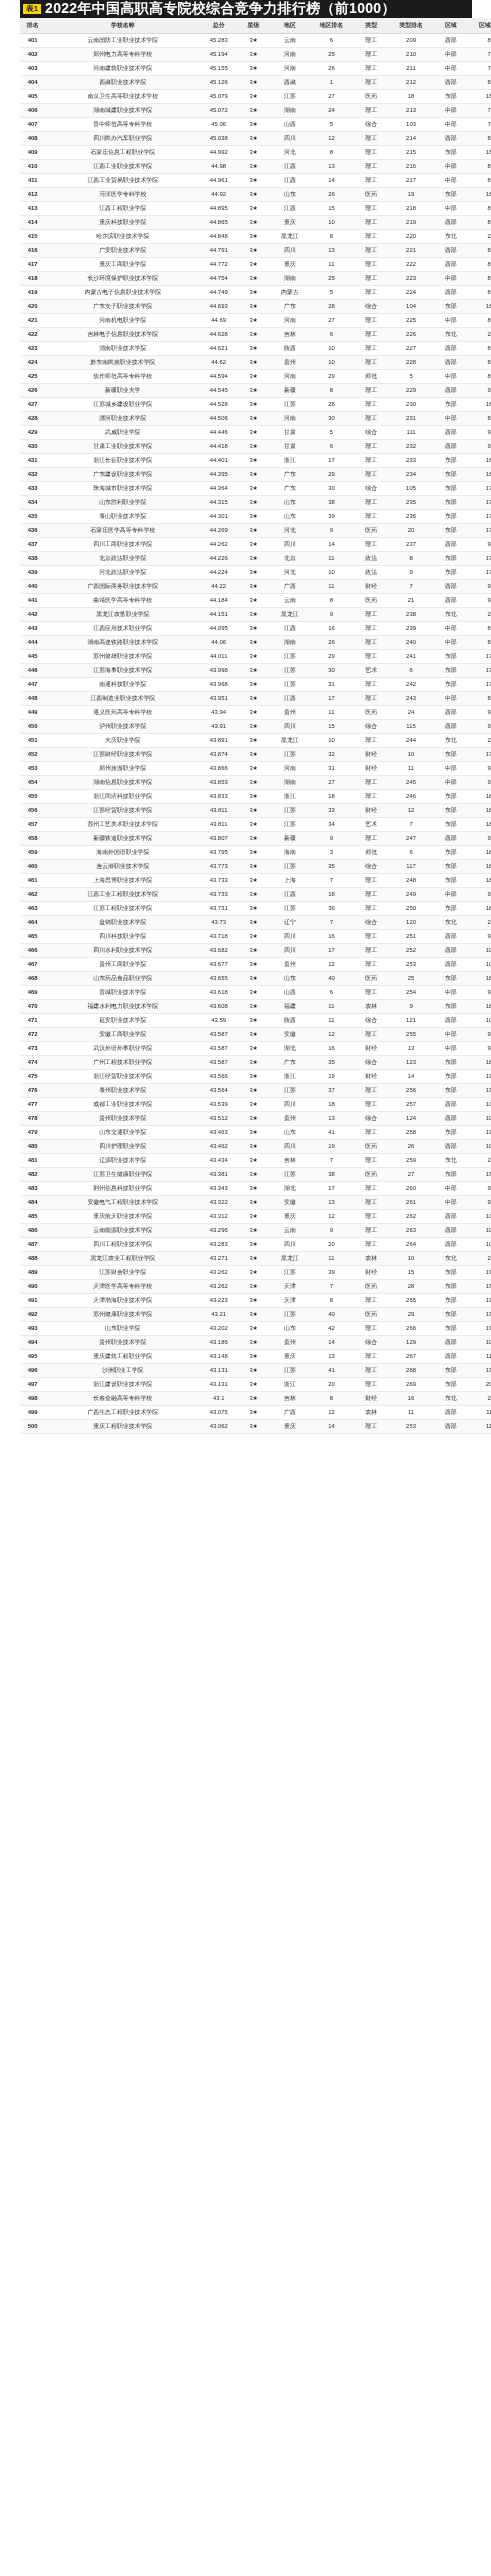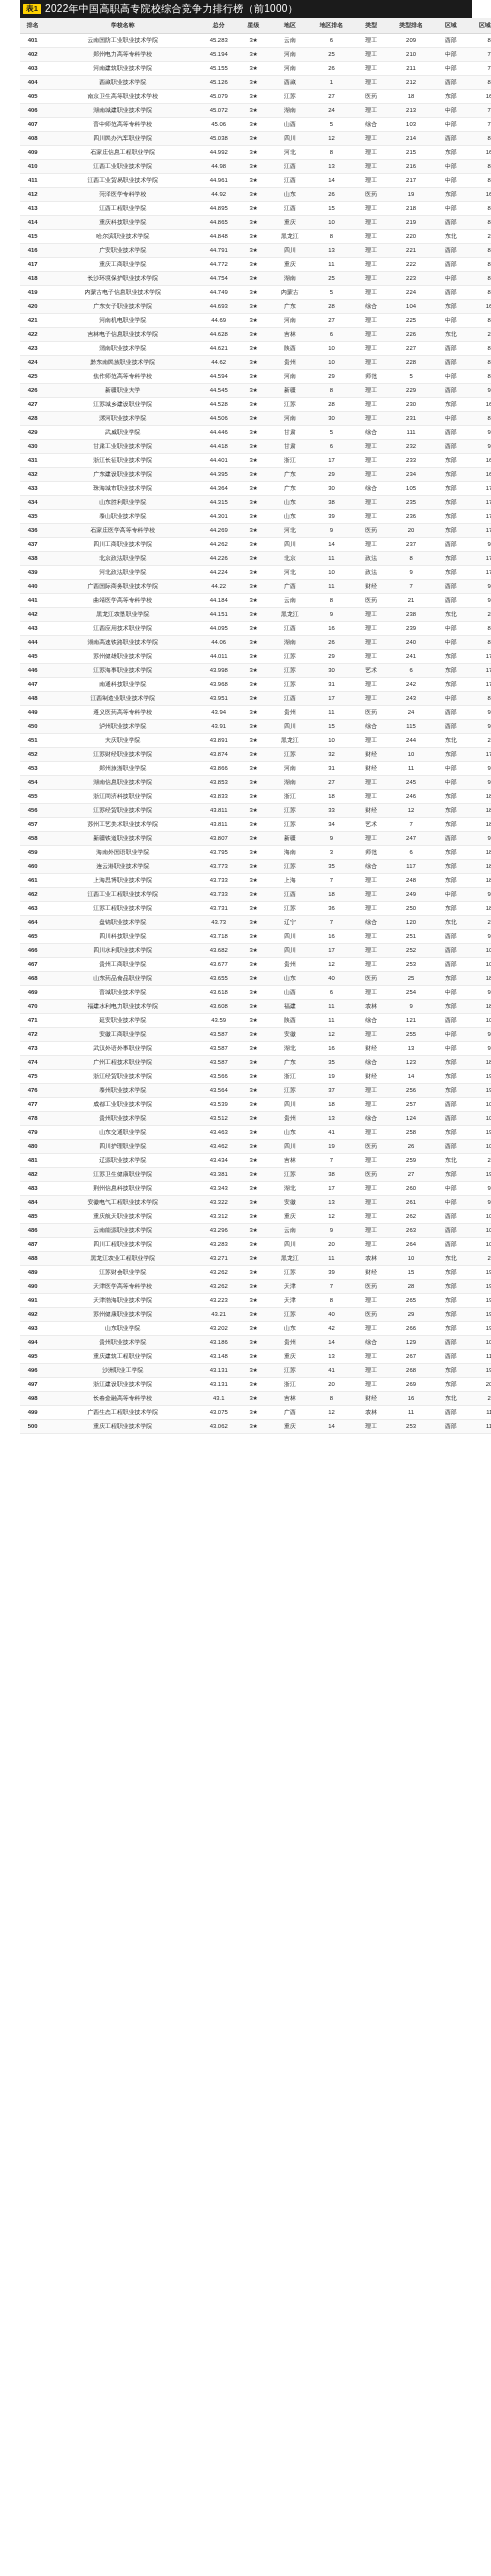--- a/index.html
+++ b/index.html
@@ -27,22 +27,22 @@
     color: #1b1b1b;
     font-weight: bold;
     font-size: 7.7px;
     padding: 1.2px 3px;
     margin-right: 4.1px;
     letter-spacing: 0px;
     line-height: 1;
     border-radius: 0.6px;
   }
   .title-text {
-    font-size: 10px;
-    font-weight: normal;
+    font-size: 14px;
+    font-weight: bold;
     letter-spacing: 0.3px;
   }
   
   table.rank {
     width: 492px;
     border-collapse: collapse;
     table-layout: fixed;
   }
   table.rank th {
     background: #f0f0f0;

